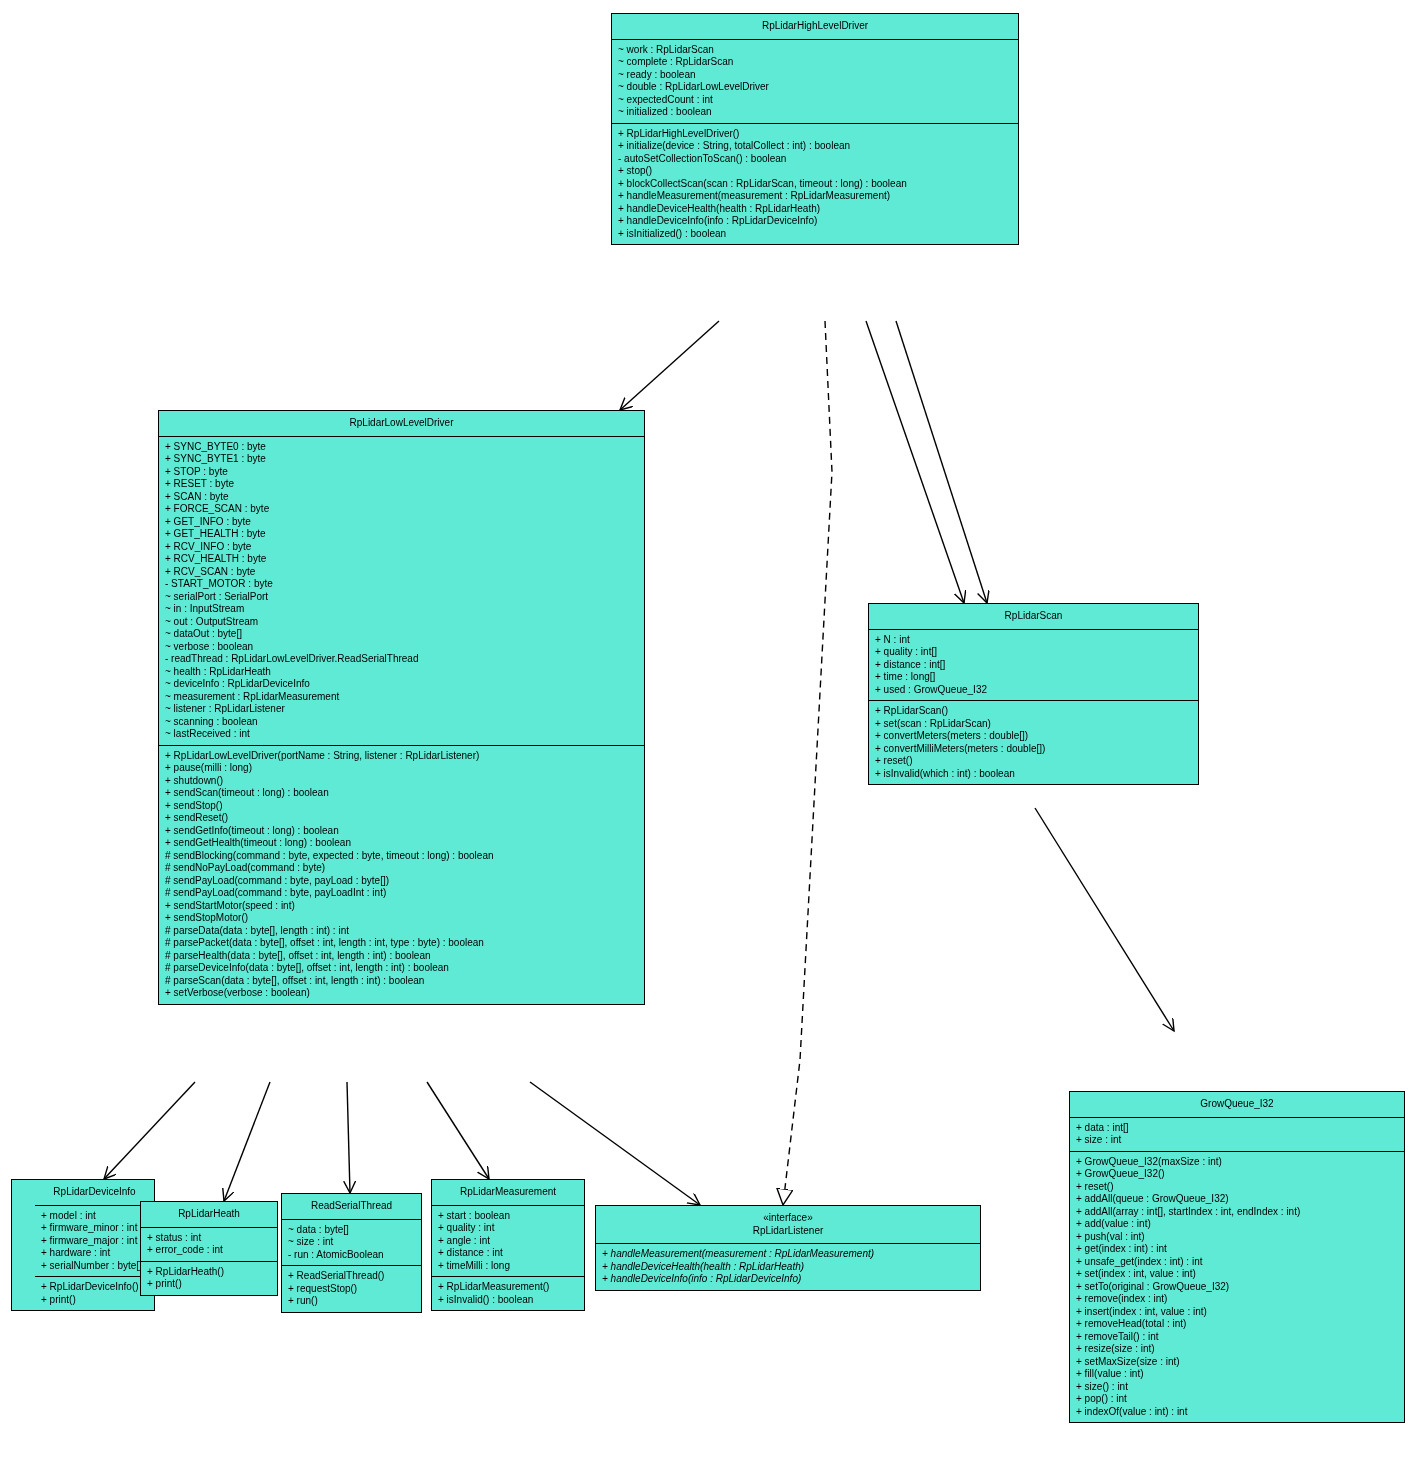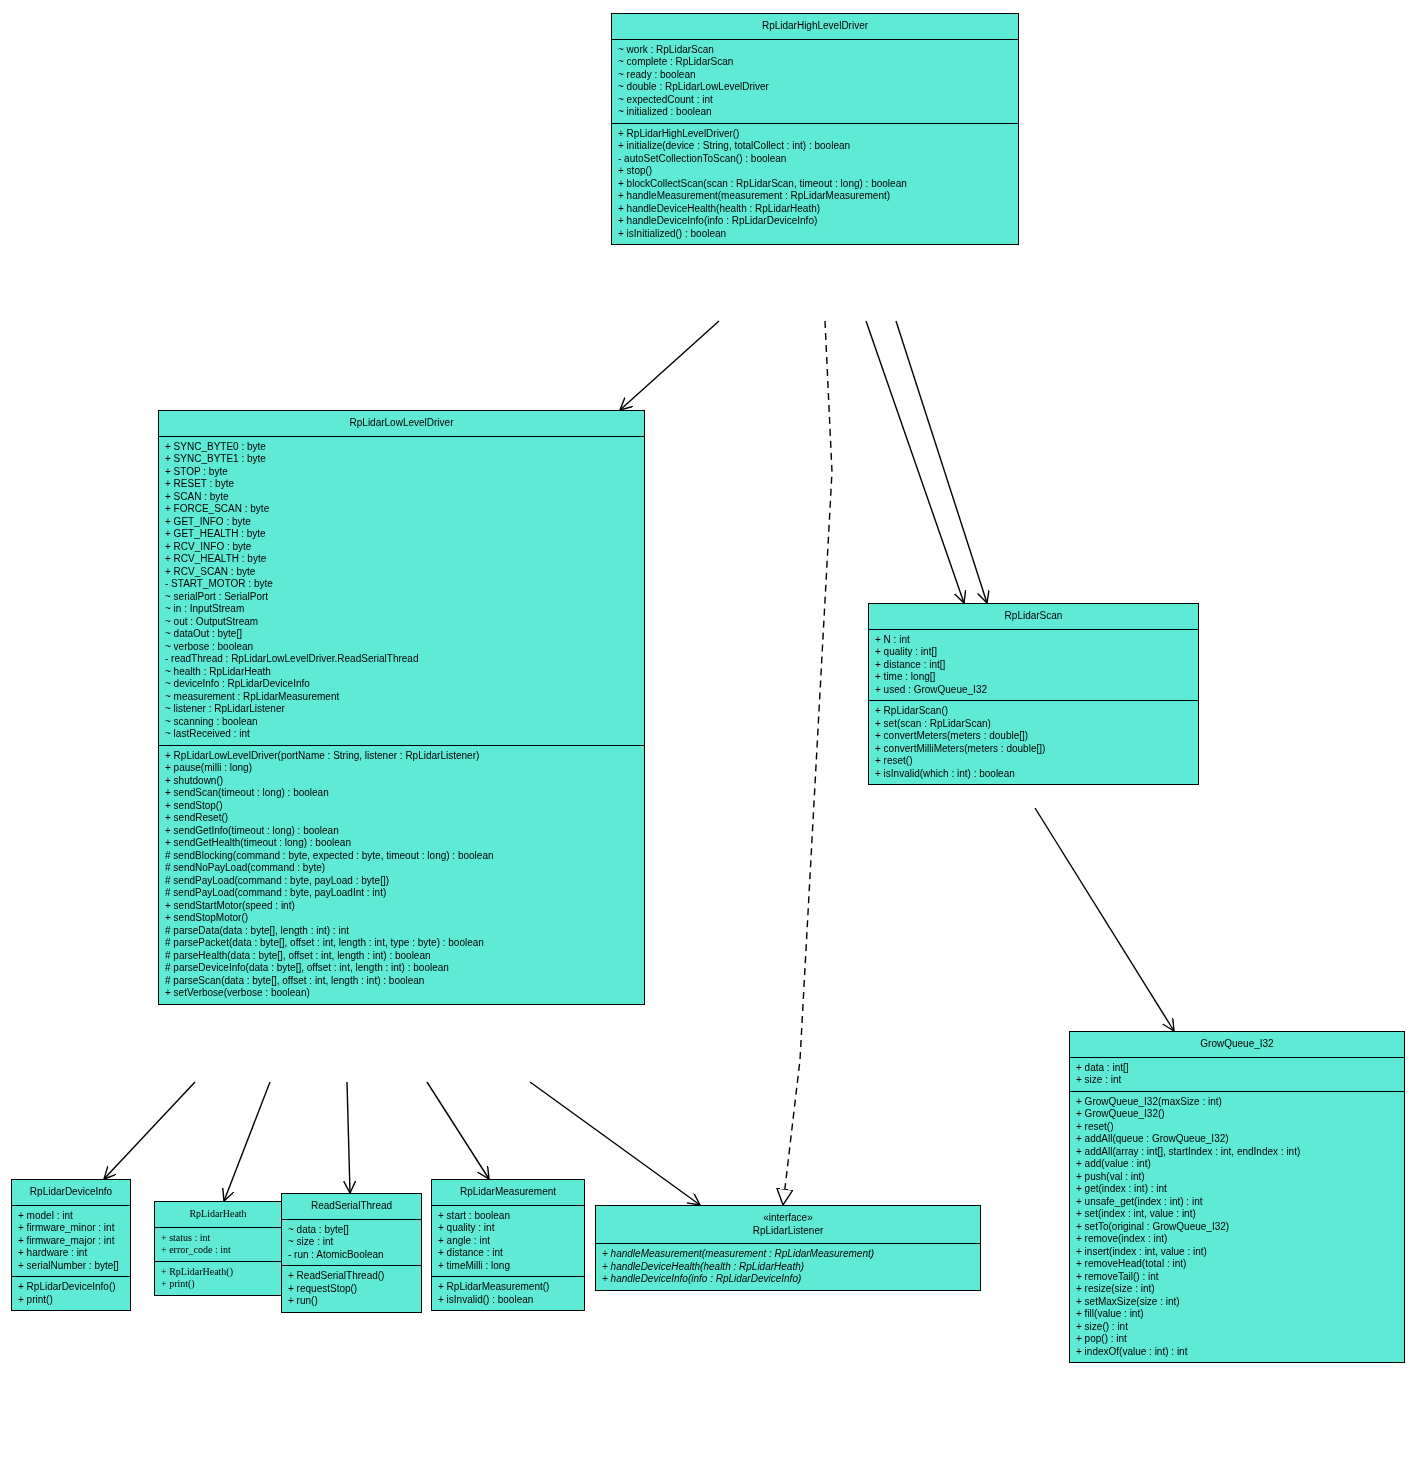--- a/index.html
+++ b/index.html
@@ -170,35 +170,35 @@
       </div>
       <div class="compartment">
         <div class="row">+ RpLidarScan()</div>
         <div class="row">+ set(scan : RpLidarScan)</div>
         <div class="row">+ convertMeters(meters : double[])</div>
         <div class="row">+ convertMilliMeters(meters : double[])</div>
         <div class="row">+ reset()</div>
         <div class="row">+ isInvalid(which : int) : boolean</div>
       </div>
     </div>
-    <div class="class-box" style="left: 11px; top: 1179px; width: 120px;">
+    <div class="class-box" style="left: 11px; top: 1179px; width: 144px; padding-left: 23px;">
       <div class="compartment name"><span>RpLidarDeviceInfo</span></div>
       <div class="compartment">
         <div class="row">+ model : int</div>
         <div class="row">+ firmware_minor : int</div>
         <div class="row">+ firmware_major : int</div>
         <div class="row">+ hardware : int</div>
         <div class="row">+ serialNumber : byte[]</div>
       </div>
       <div class="compartment">
         <div class="row">+ RpLidarDeviceInfo()</div>
         <div class="row">+ print()</div>
       </div>
     </div>
-    <div class="class-box" style="left: 154px; top: 1201px; width: 128px; font-family: Liberation Serif, serif;">
+    <div class="class-box" style="left: 140px; top: 1201px; width: 138px;">
       <div class="compartment name"><span>RpLidarHeath</span></div>
       <div class="compartment">
         <div class="row">+ status : int</div>
         <div class="row">+ error_code : int</div>
       </div>
       <div class="compartment">
         <div class="row">+ RpLidarHeath()</div>
         <div class="row">+ print()</div>
       </div>
     </div>
@@ -230,21 +230,21 @@
       </div>
     </div>
     <div class="class-box" style="left: 595px; top: 1205px; width: 386px;">
       <div class="compartment name"><span class="stereotype">«interface»</span><span>RpLidarListener</span></div>
       <div class="compartment italic">
         <div class="row">+ handleMeasurement(measurement : RpLidarMeasurement)</div>
         <div class="row">+ handleDeviceHealth(health : RpLidarHeath)</div>
         <div class="row">+ handleDeviceInfo(info : RpLidarDeviceInfo)</div>
       </div>
     </div>
-    <div class="class-box" style="left: 1069px; top: 1031px; width: 336px;">
+    <div class="class-box" style="left: 1069px; top: 1091px; width: 336px;">
       <div class="compartment name"><span>GrowQueue_I32</span></div>
       <div class="compartment">
         <div class="row">+ data : int[]</div>
         <div class="row">+ size : int</div>
       </div>
       <div class="compartment">
         <div class="row">+ GrowQueue_I32(maxSize : int)</div>
         <div class="row">+ GrowQueue_I32()</div>
         <div class="row">+ reset()</div>
         <div class="row">+ addAll(queue : GrowQueue_I32)</div>

